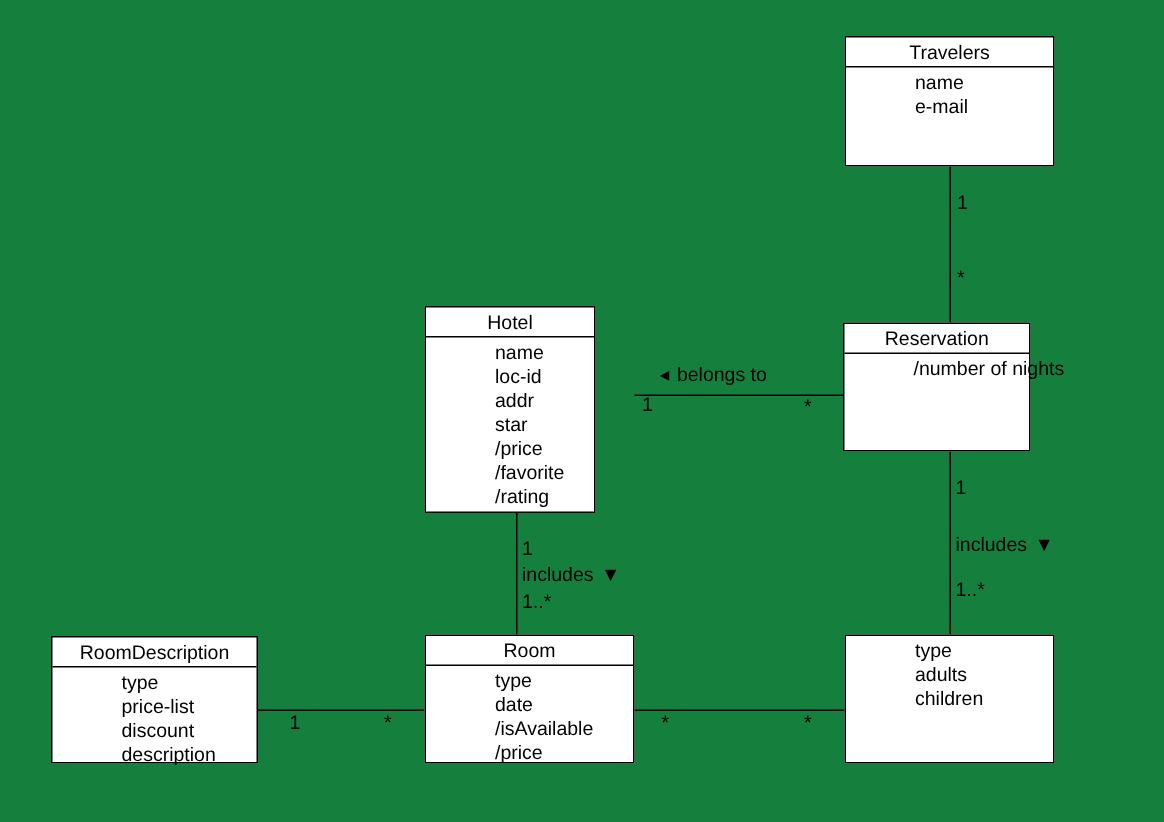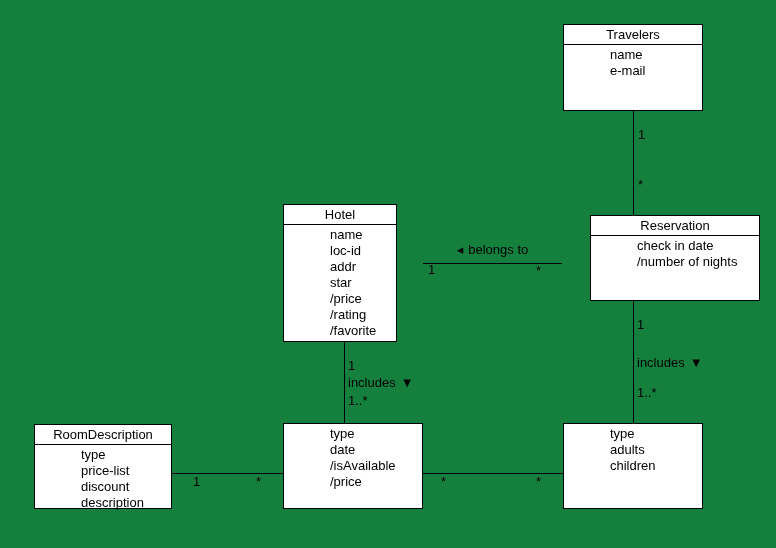--- a/index.html
+++ b/index.html
@@ -79,64 +79,64 @@
   </div>
 
   <div class="uml-class" style="left:283px;top:204px;width:114px;height:138px">
     <div class="uml-title">Hotel</div>
     <div class="uml-attrs">
         <div class="uml-attr">name</div>
         <div class="uml-attr">loc-id</div>
         <div class="uml-attr">addr</div>
         <div class="uml-attr">star</div>
         <div class="uml-attr">/price</div>
+        <div class="uml-attr">/favorite</div>
         <div class="uml-attr">/rating</div>
-        <div class="uml-attr">/favorite</div>
       </div>
   </div>
 
-  <div class="uml-class" style="left:590px;top:215px;width:170px;height:86px">
+  <div class="uml-class" style="left:562px;top:215px;width:125px;height:86px">
     <div class="uml-title">Reservation</div>
     <div class="uml-attrs">
-        <div class="uml-attr">check in date</div>
         <div class="uml-attr">/number of nights</div>
       </div>
   </div>
 
   <div class="uml-class" style="left:34px;top:424px;width:138px;height:85px">
     <div class="uml-title">RoomDescription</div>
     <div class="uml-attrs">
         <div class="uml-attr">type</div>
         <div class="uml-attr">price-list</div>
         <div class="uml-attr">discount</div>
         <div class="uml-attr">description</div>
       </div>
   </div>
 
   <div class="uml-class" style="left:283px;top:423px;width:140px;height:86px">
+    <div class="uml-title">Room</div>
     <div class="uml-attrs">
         <div class="uml-attr">type</div>
         <div class="uml-attr">date</div>
         <div class="uml-attr">/isAvailable</div>
         <div class="uml-attr">/price</div>
       </div>
   </div>
 
   <div class="uml-class" style="left:563px;top:423px;width:140px;height:86px">
     <div class="uml-attrs">
         <div class="uml-attr">type</div>
         <div class="uml-attr">adults</div>
         <div class="uml-attr">children</div>
       </div>
   </div>
 
   <span class="lbl" style="left:638px;top:127px">1</span>
   <span class="lbl" style="left:638px;top:177px">*</span>
 
-  <div class="lbl assoc-name-centered" style="left:423px;top:242px;width:139px">
+  <div class="lbl assoc-name-centered" style="left:406px;top:242px;width:139px">
     <span class="arrow-icon arrow-gap-right">◂</span><span>belongs to</span>
   </div>
   <span class="lbl" style="left:428px;top:262px">1</span>
   <span class="lbl" style="left:536px;top:263px">*</span>
 
   <span class="lbl" style="left:348px;top:358px">1</span>
   <div class="lbl" style="left:348px;top:375px">
     <span>includes</span><span class="arrow-icon arrow-gap-left">▼</span>
   </div>
   <span class="lbl" style="left:348px;top:393px">1..*</span>

